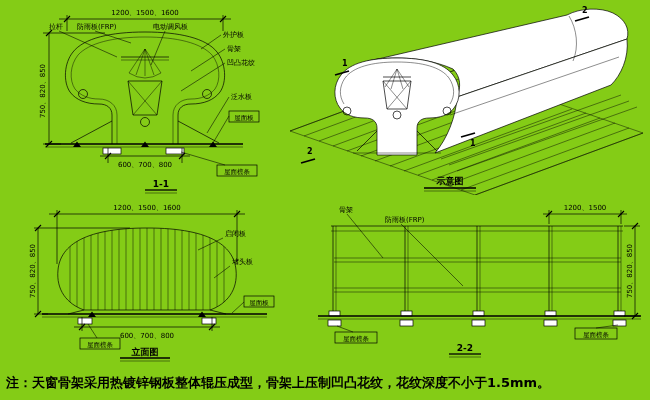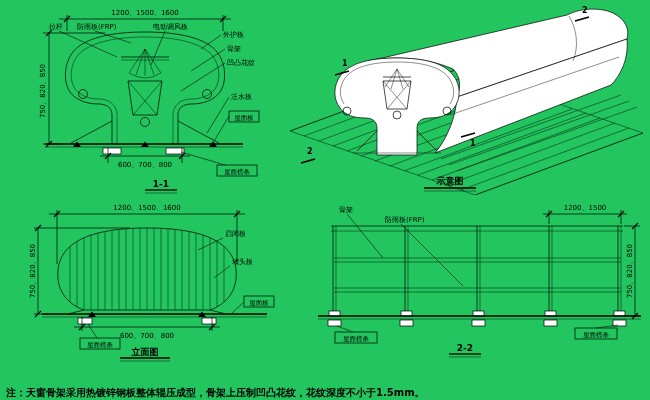--- a/index.html
+++ b/index.html
@@ -1,19 +1,19 @@
 <!DOCTYPE html>
 <html><head>
 <meta charset="utf-8">
 <style>
   html,body{margin:0;padding:0;}
   #stage{
     position:relative;
     width:650px;height:400px;
-    background:#22c55e;
+    background:#84cc16;
     font-family:"DejaVu Sans",sans-serif;
     overflow:hidden;
   }
   .drawing{position:absolute;}
   svg line,svg path,svg polyline,svg polygon,svg rect,svg circle{
     stroke:#000;fill:none;stroke-width:0.7;stroke-linecap:butt;
   }
   svg .thick{stroke-width:1.3}
   svg .thin{stroke-width:0.45}
   svg .tick{stroke-width:1.1}
@@ -21,21 +21,21 @@
   svg .mark{stroke-width:1.8}
   svg .fillw{fill:#ffffff}
   svg .fillb{fill:#000;stroke:none}
   svg text{fill:#000;stroke:none;font-family:"DejaVu Sans",sans-serif;}
   .t65{font-size:6.5px}
   .t7{font-size:7px}
   .t8{font-size:8px;font-weight:bold}
   .t9{font-size:9px;font-weight:bold}
   #note{
     position:absolute;left:6px;top:374px;width:640px;
-    font-size:10px;font-weight:bold;color:#000;white-space:nowrap;margin-top:12px;
+    font-size:13px;font-weight:bold;color:#000;white-space:nowrap;
   }
 </style>
 </head>
 <body>
 <div id="stage">
 
 <svg class="drawing" style="left:15px;top:3px" width="255" height="195" viewBox="0 0 255 195">
 
   <g>
     <line x1="52" y1="28" x2="52" y2="12"></line>

